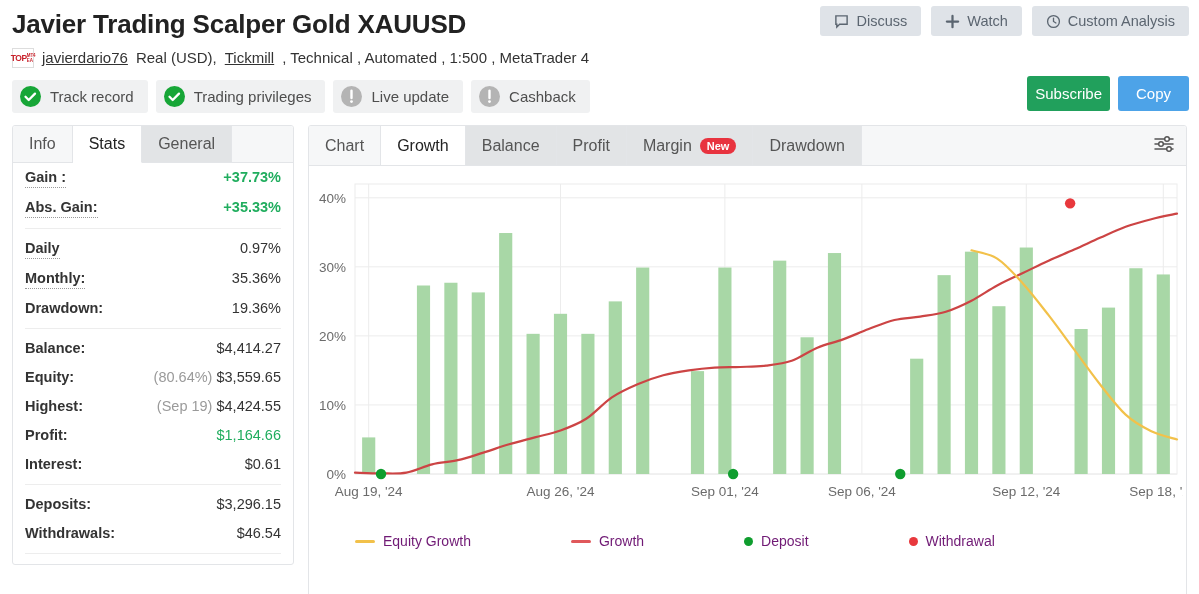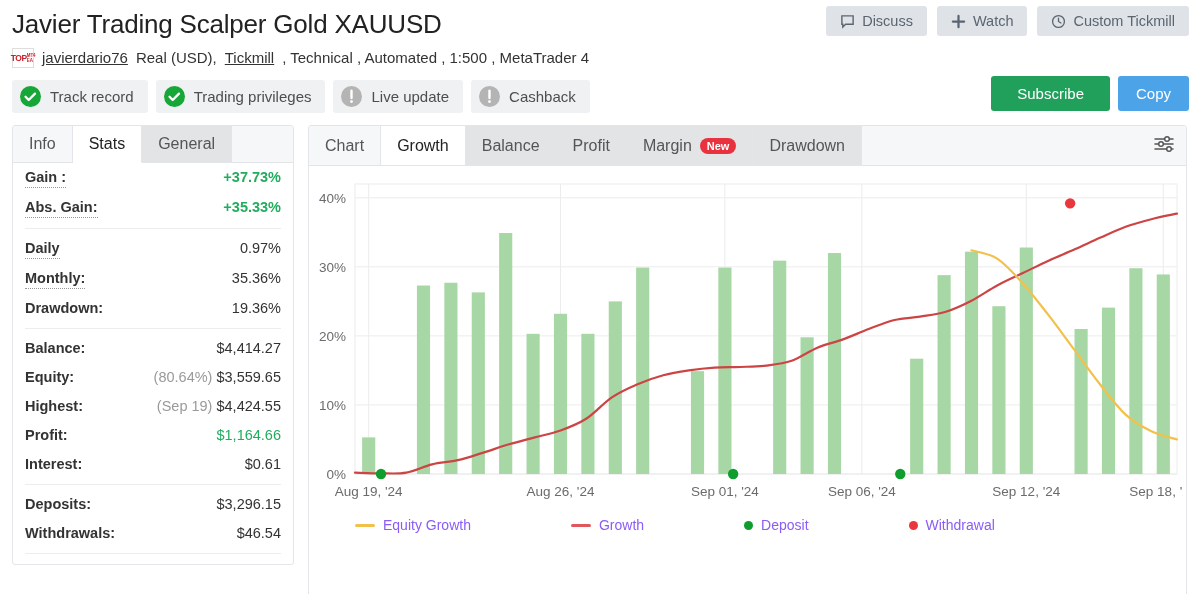--- a/index.html
+++ b/index.html
@@ -8,21 +8,21 @@
     background: #ffffff;
     font-family: "Liberation Sans", sans-serif;
     color: #333;
     overflow: hidden;
   }
   .page { position: relative; width: 1199px; height: 594px; background:#fff; }
 
   
   .hdr { padding: 8px 12px 0 12px; position: relative; }
   .title {
-    font-size: 26px; font-weight: normal; color: #222;
+    font-size: 26px; font-weight: bold; color: #222;
     letter-spacing: -0.2px; line-height: 32px;
   }
   .hdr-actions {
     position: absolute; top: 6px; right: 10px;
     display: flex; gap: 10px; align-items: center;
   }
   .hbtn {
     background: #dfe3e8; color: #5b6570;
     border: none; border-radius: 3px;
     font-size: 14.5px; font-family: "Liberation Sans", sans-serif;
@@ -59,21 +59,21 @@
   .dot-ico { width:21px; height:21px; border-radius:50%; display:block; flex:none;}
   .dot-ico.ok { background:#17a637; }
   .dot-ico.mute { background:#b4b4b4; }
   .dot-ico svg { display:block; }
   .cta {
     position:absolute; right:-2px; top:-4px; display:flex; gap:8px;
   }
   .btn-sub {
     background:#21a05c; color:#fff; border:none; border-radius:3px;
     font-size:15px; font-family:"Liberation Sans",sans-serif;
-    padding: 9px 26px; cursor:pointer;
+    padding: 9px 8px; cursor:pointer;
   }
   .btn-copy {
     background:#4da3e8; color:#fff; border:none; border-radius:3px;
     font-size:15px; font-family:"Liberation Sans",sans-serif;
     padding: 9px 18px; cursor:pointer;
   }
 
   
   .body { display:flex; gap: 14px; padding: 12px 12px 0 12px; }
 
@@ -126,22 +126,22 @@
   }
   .gear {
     position:absolute; right:10px; top:0; bottom:0;
     display:flex; align-items:center; cursor:pointer;
   }
 
   
   .chartwrap { position:relative; width:100%; height: 399px; }
   .chartwrap svg { display:block; }
   .legend {
-    position:absolute; left:0; right:0; bottom: 32px;
-    display:flex; padding-left: 46px; font-size:14px; color:#8b5cf6;
+    position:absolute; left:0; right:0; bottom: 16px;
+    display:flex; padding-left: 46px; font-size:14px; color:#701a75;
   }
   .lgi { display:flex; align-items:center; gap:8px; }
   .lgline { width:20px; height:3px; border-radius:2px; display:block; }
   .lgdot  { width:9px; height:9px; border-radius:50%; display:block; }
 </style>
 </head>
 <body>
 
 <div class="page">
 
@@ -165,21 +165,21 @@
         </span>
         <span>Watch</span>
       </button>
       <button class="hbtn">
         <span>
           <svg width="15" height="15" viewBox="0 0 16 16">
               <circle cx="8" cy="8" r="6.3" fill="none" stroke="#5b6570" stroke-width="1.4"></circle>
               <path d="M8 4.3V8l2.6 1.6" stroke="#5b6570" stroke-width="1.4" fill="none" stroke-linecap="round"></path>
             </svg>
         </span>
-        <span>Custom Tickmill</span>
+        <span>Custom Analysis</span>
       </button>
     </div>
 
     <div class="subrow">
       <span class="topbadge">
         <span class="t1">TOP</span>
         <span class="t2">MT4 EA</span>
       </span>
       <a href="#" class="lnk">javierdario76</a>
       <span class="subtxt">Real (USD),</span>

